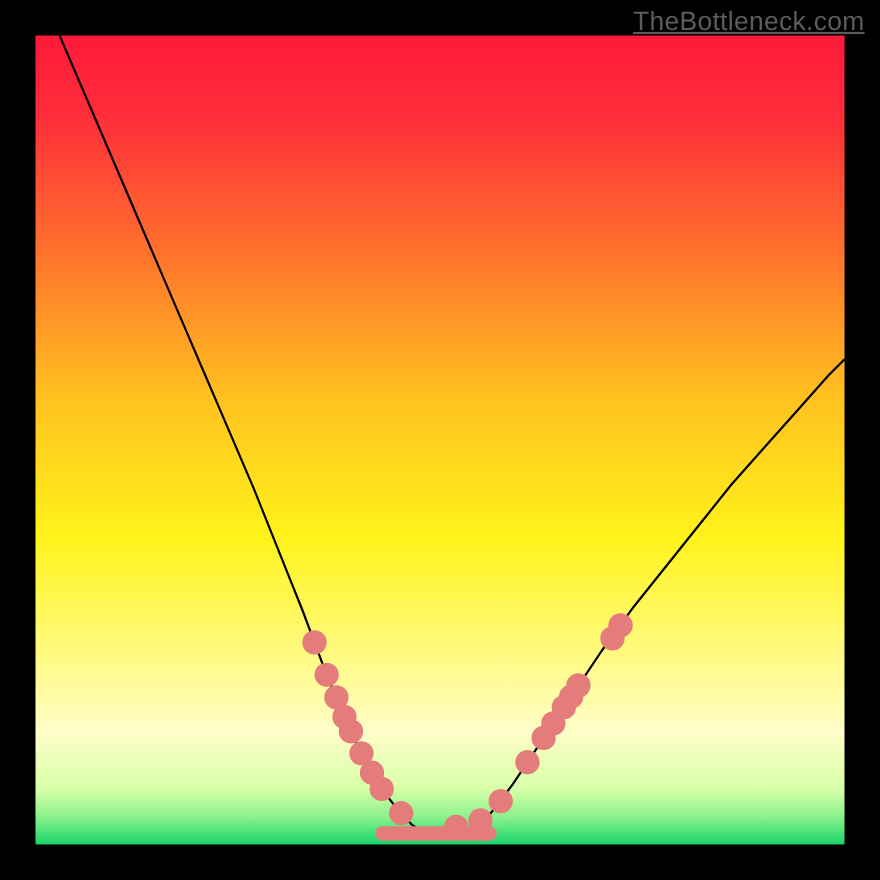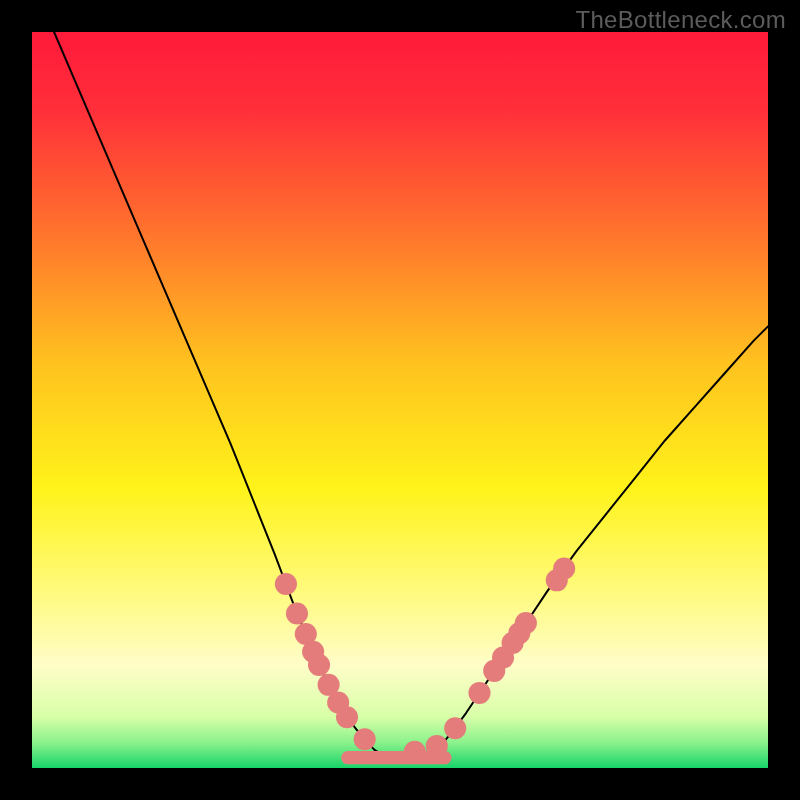--- a/index.html
+++ b/index.html
@@ -18,20 +18,21 @@
     background: #000000;
   }
   .watermark {
     position: absolute;
     top: 6px;
     right: 14px;
     color: #5c5c5c;
     font-size: 24px;
     letter-spacing: 0.3px;
     z-index: 5;
+    text-decoration: underline;
   }
   .plot {
     position: absolute;
     left: 32px;
     top: 32px;
     width: 736px;
     height: 736px;
     overflow: hidden;
   }
   .plot svg {

